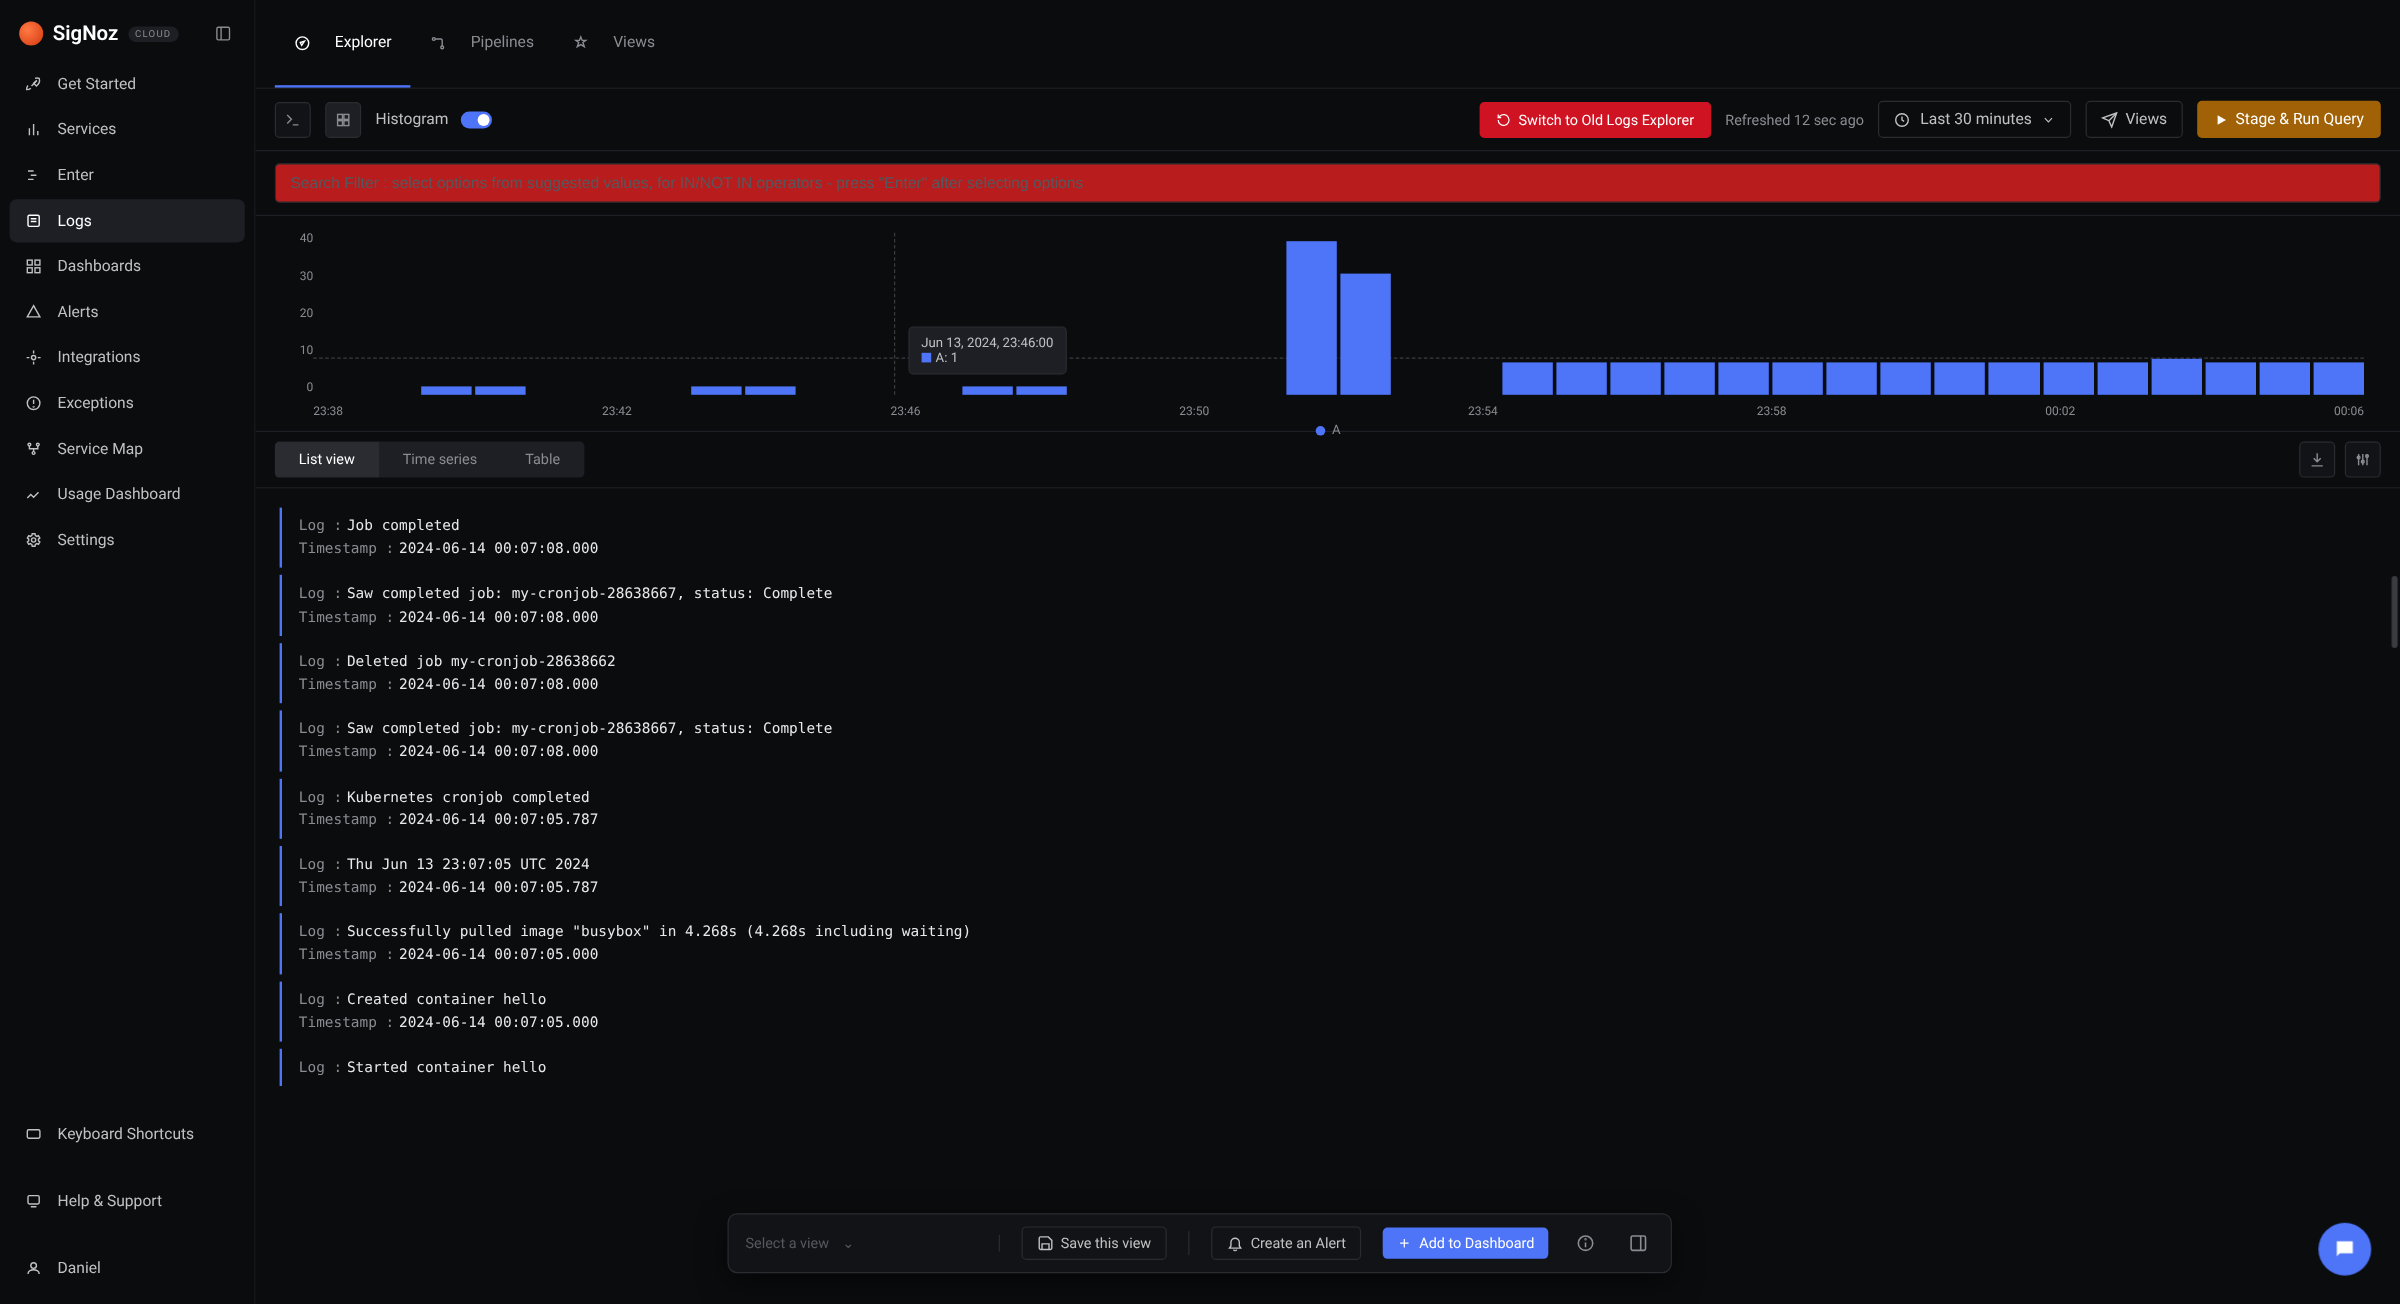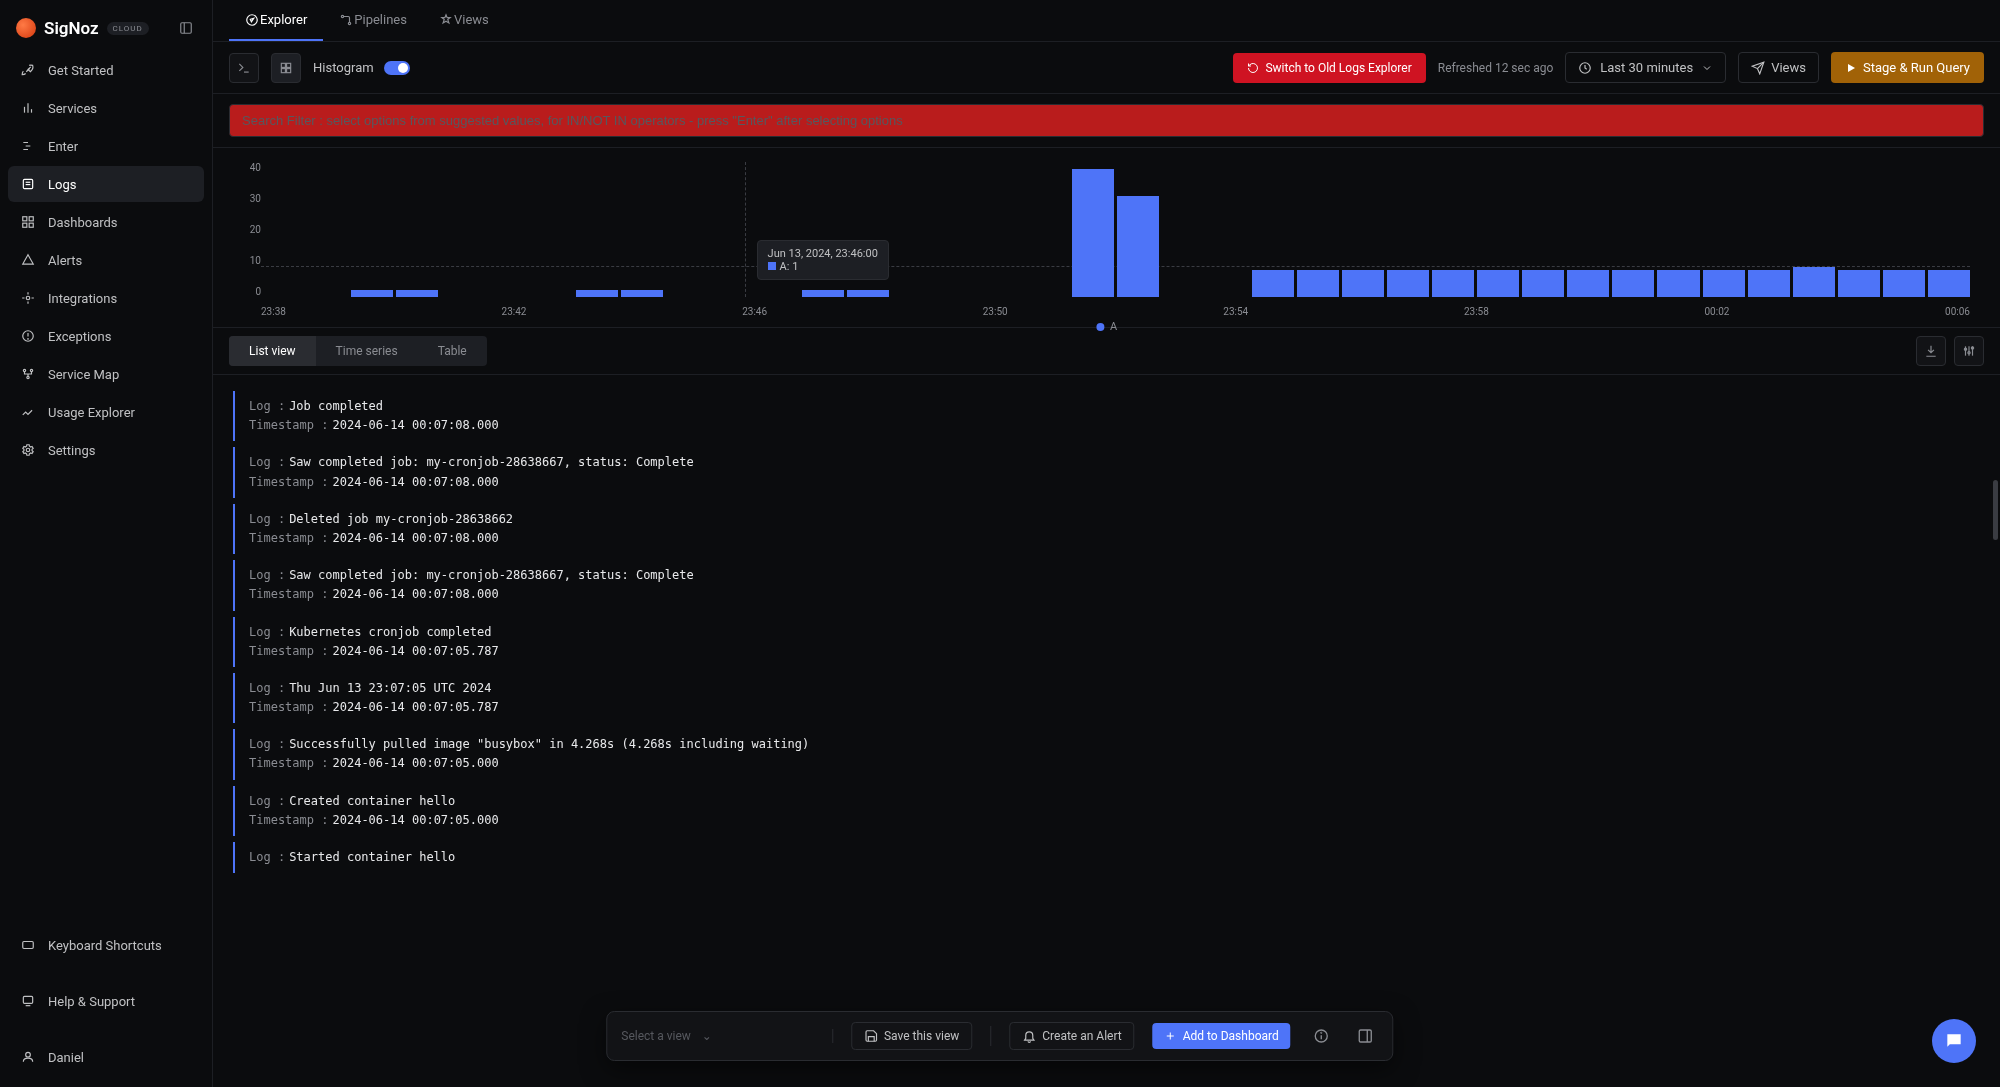--- a/index.html
+++ b/index.html
@@ -63,22 +63,22 @@
     .sidebar-bottom { display: flex; flex-direction: column; gap: 20px; text-align: center; }
 
     
     .main { flex: 1; display: flex; flex-direction: column; background: #0b0c0e; }
     .tabs {
       display: flex;
       border-bottom: 1px solid #1d1f24;
       padding: 0 16px;
     }
     .tab {
-      display: flex; align-items: center; gap: 1px;
-      padding: 12px 16px;
+      display: flex; align-items: center; gap: 20px;
+      padding: 28px 16px;
       color: #8a8c92;
       cursor: pointer;
       border-bottom: 2px solid transparent;
     }
     .tab.active { color: #fff; border-bottom-color: #4e74f8; }
 
     .toolbar {
       display: flex;
       align-items: center;
       padding: 10px 16px;
@@ -433,21 +433,21 @@
           </svg>
         </span>
       <span>Service Map</span>
     </div>
     <div class="nav-item">
       <span class="nav-icon">
           <svg width="14" height="14" viewBox="0 0 24 24" fill="none" stroke="currentColor" stroke-width="2">
             <path d="M3 17l5-5 4 4 7-7"></path>
           </svg>
         </span>
-      <span>Usage Explorer</span>
+      <span>Usage Dashboard</span>
     </div>
     <div class="nav-item">
       <span class="nav-icon">
           <svg width="14" height="14" viewBox="0 0 24 24" fill="none" stroke="currentColor" stroke-width="2">
             <circle cx="12" cy="12" r="3"></circle>
             <path d="M19 12a7 7 0 0 0-.1-1.2l2-1.5-2-3.4-2.4.9a7 7 0 0 0-2-1.2L14 3h-4l-.5 2.6a7 7 0 0 0-2 1.2l-2.4-.9-2 3.4 2 1.5A7 7 0 0 0 5 12c0 .4 0 .8.1 1.2l-2 1.5 2 3.4 2.4-.9c.6.5 1.3.9 2 1.2L10 21h4l.5-2.6c.7-.3 1.4-.7 2-1.2l2.4.9 2-3.4-2-1.5c.1-.4.1-.8.1-1.2z"></path>
           </svg>
         </span>
       <span>Settings</span>
     </div>

